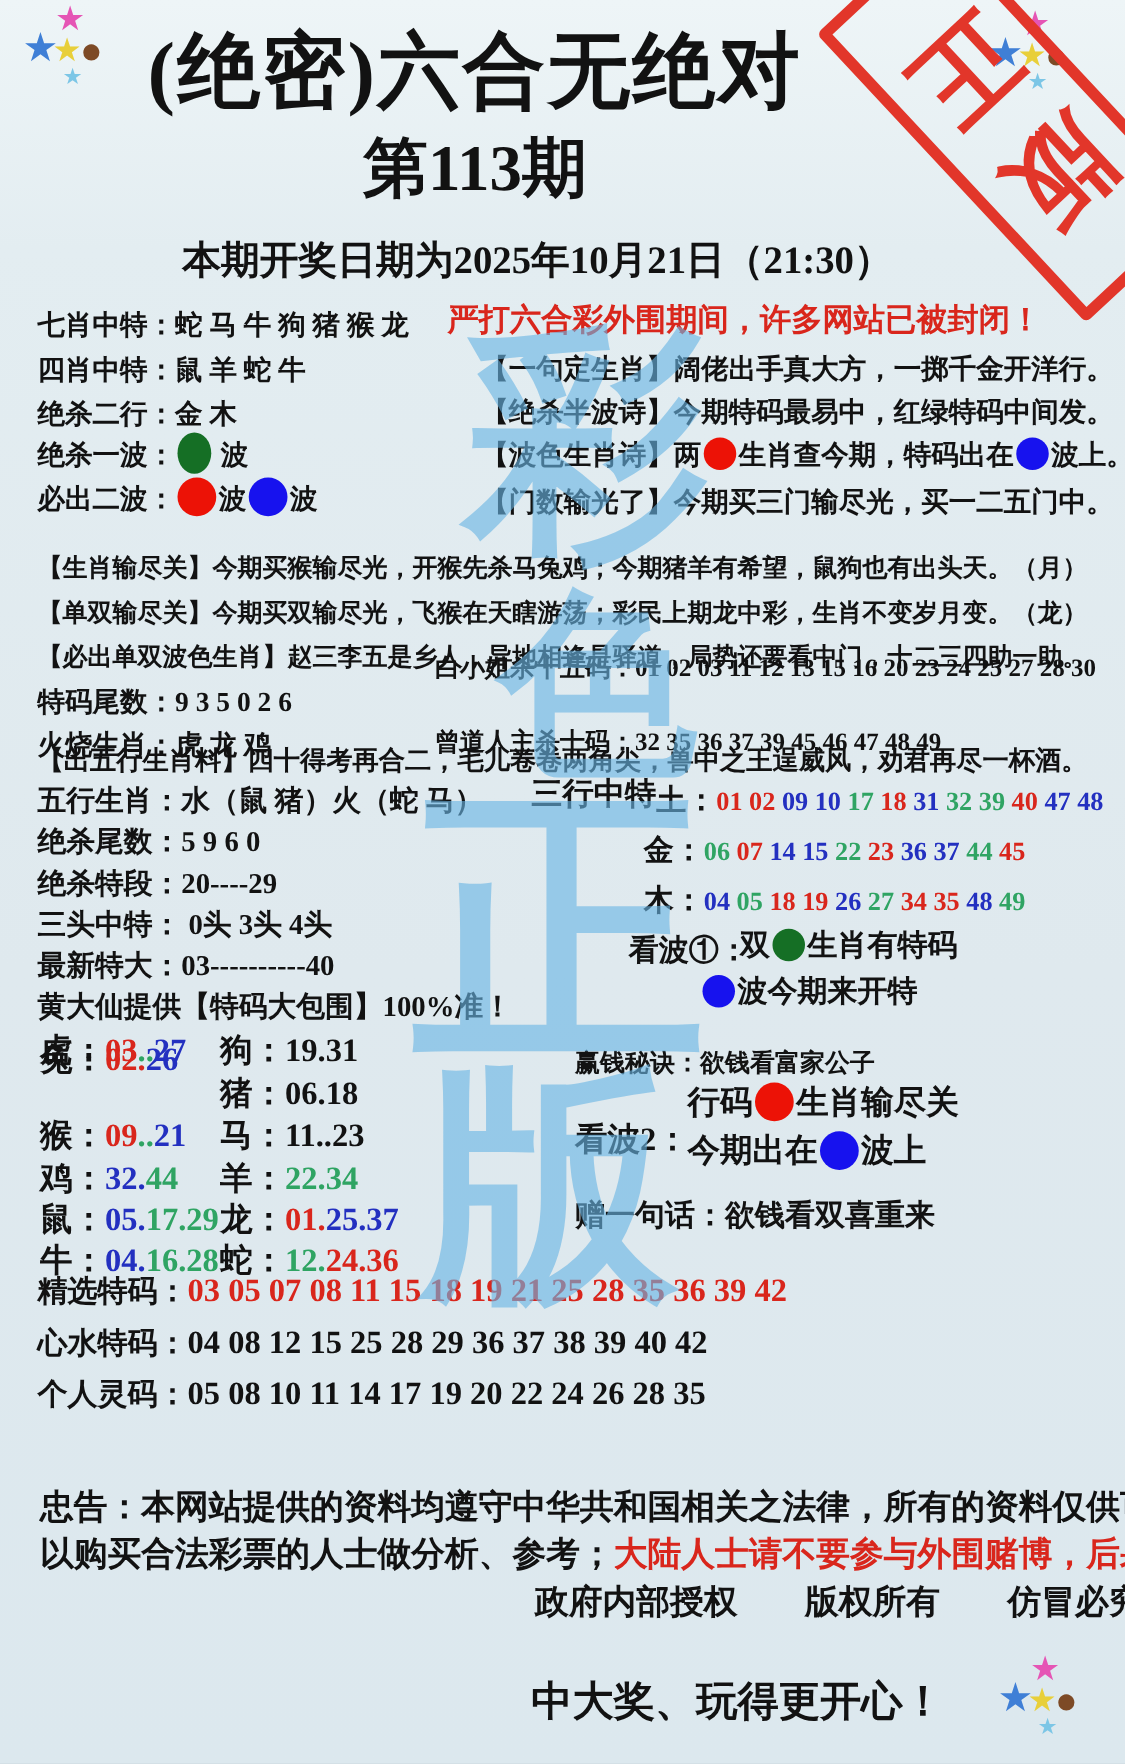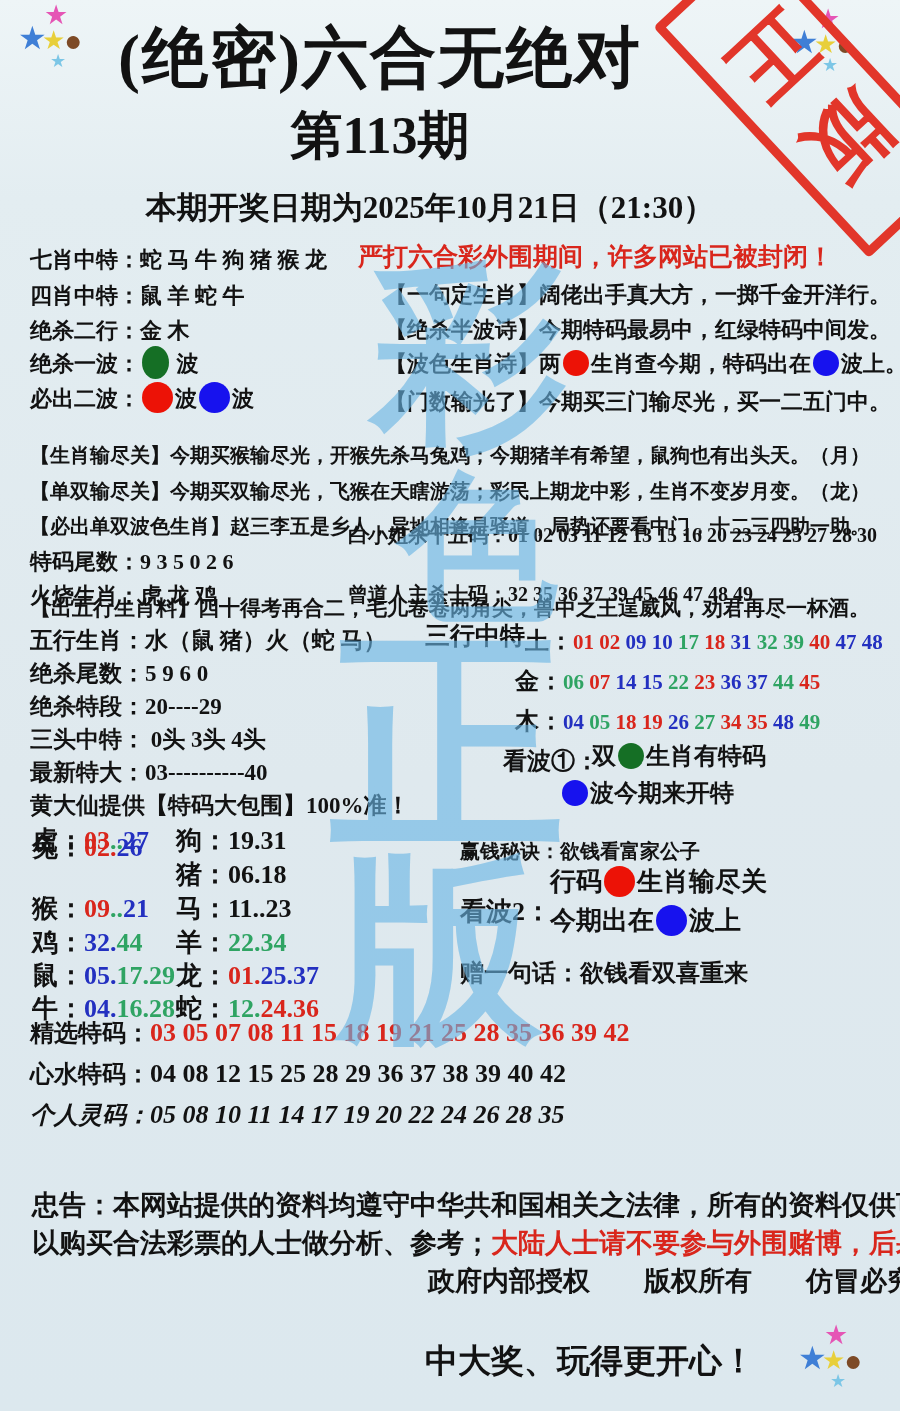--- a/index.html
+++ b/index.html
@@ -122,20 +122,20 @@
   <div class="line" style="left:176px;top:994px;font-size:26px;"><span>蛇：</span><span class="num"><span class="c-green">12</span><span class="c-green">.</span><span class="c-red">24</span><span class="c-red">.</span><span class="c-red">36</span></span></div>
 
   <div class="line" style="left:460px;top:840px;font-size:20px;">赢钱秘诀：欲钱看富家公子</div>
   <div class="line" style="left:460px;top:897px;font-size:26px;">看波2：</div>
   <div class="line" style="left:550px;top:866px;font-size:26px;"><span>行码</span><span class="dot dot-red big"></span><span>生肖输尽关</span></div>
   <div class="line" style="left:550px;top:905px;font-size:26px;"><span>今期出在</span><span class="dot dot-blue big"></span><span>波上</span></div>
   <div class="line" style="left:460px;top:960px;font-size:24px;">赠一句话：欲钱看双喜重来</div>
 
   <div class="line" style="left:30px;top:1018px;font-size:24px;"><span>精选特码：</span><span class="num red" style="font-size:26px;">03 05 07 08 11 15 18 19 21 25 28 35 36 39 42</span></div>
   <div class="line" style="left:30px;top:1059px;font-size:24px;"><span>心水特码：</span><span class="num" style="font-size:26px;">04 08 12 15 25 28 29 36 37 38 39 40 42</span></div>
-  <div class="line" style="left:30px;top:1100px;font-size:24px;font-style:italic;"><span>个人灵码：</span><span class="num" style="font-size:26px;">05 08 10 11 14 17 19 20 22 24 26 28 35</span></div>
+  <div class="line" style="left:30px;top:1100px;font-size:24px;"><span>个人灵码：</span><span class="num" style="font-size:26px;">05 08 10 11 14 17 19 20 22 24 26 28 35</span></div>
 
   <div class="line" style="left:32px;top:1190px;font-size:27px;font-family:'Liberation Sans','DejaVu Sans',sans-serif;">忠告：本网站提供的资料均遵守中华共和国相关之法律，所有的资料仅供可</div>
   <div class="line" style="left:32px;top:1228px;font-size:27px;font-family:'Liberation Sans','DejaVu Sans',sans-serif;"><span>以购买合法彩票的人士做分析、参考；</span><span class="red">大陆人士请不要参与外围赌博，后果自负。</span></div>
   <div class="line" style="left:428px;top:1266px;font-size:27px;font-family:'Liberation Sans','DejaVu Sans',sans-serif;">政府内部授权　　版权所有　　仿冒必究</div>
   <div class="line" style="left:425px;top:1342px;font-size:33px;font-family:'Liberation Sans','DejaVu Sans',sans-serif;">中大奖、玩得更开心！</div>
 
 </div>
 
 </body></html>

